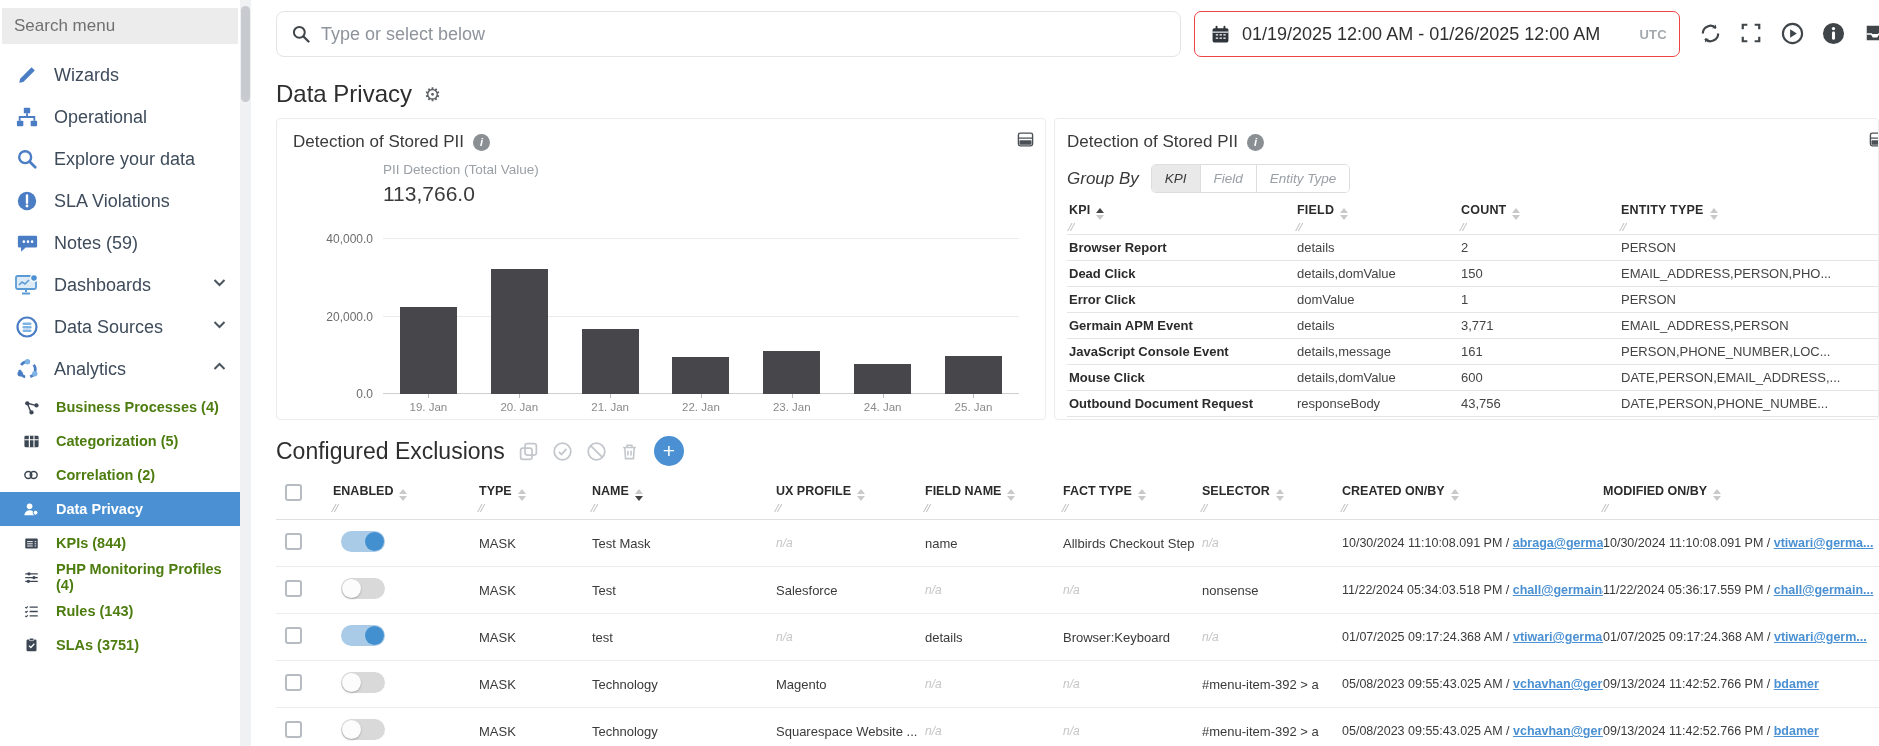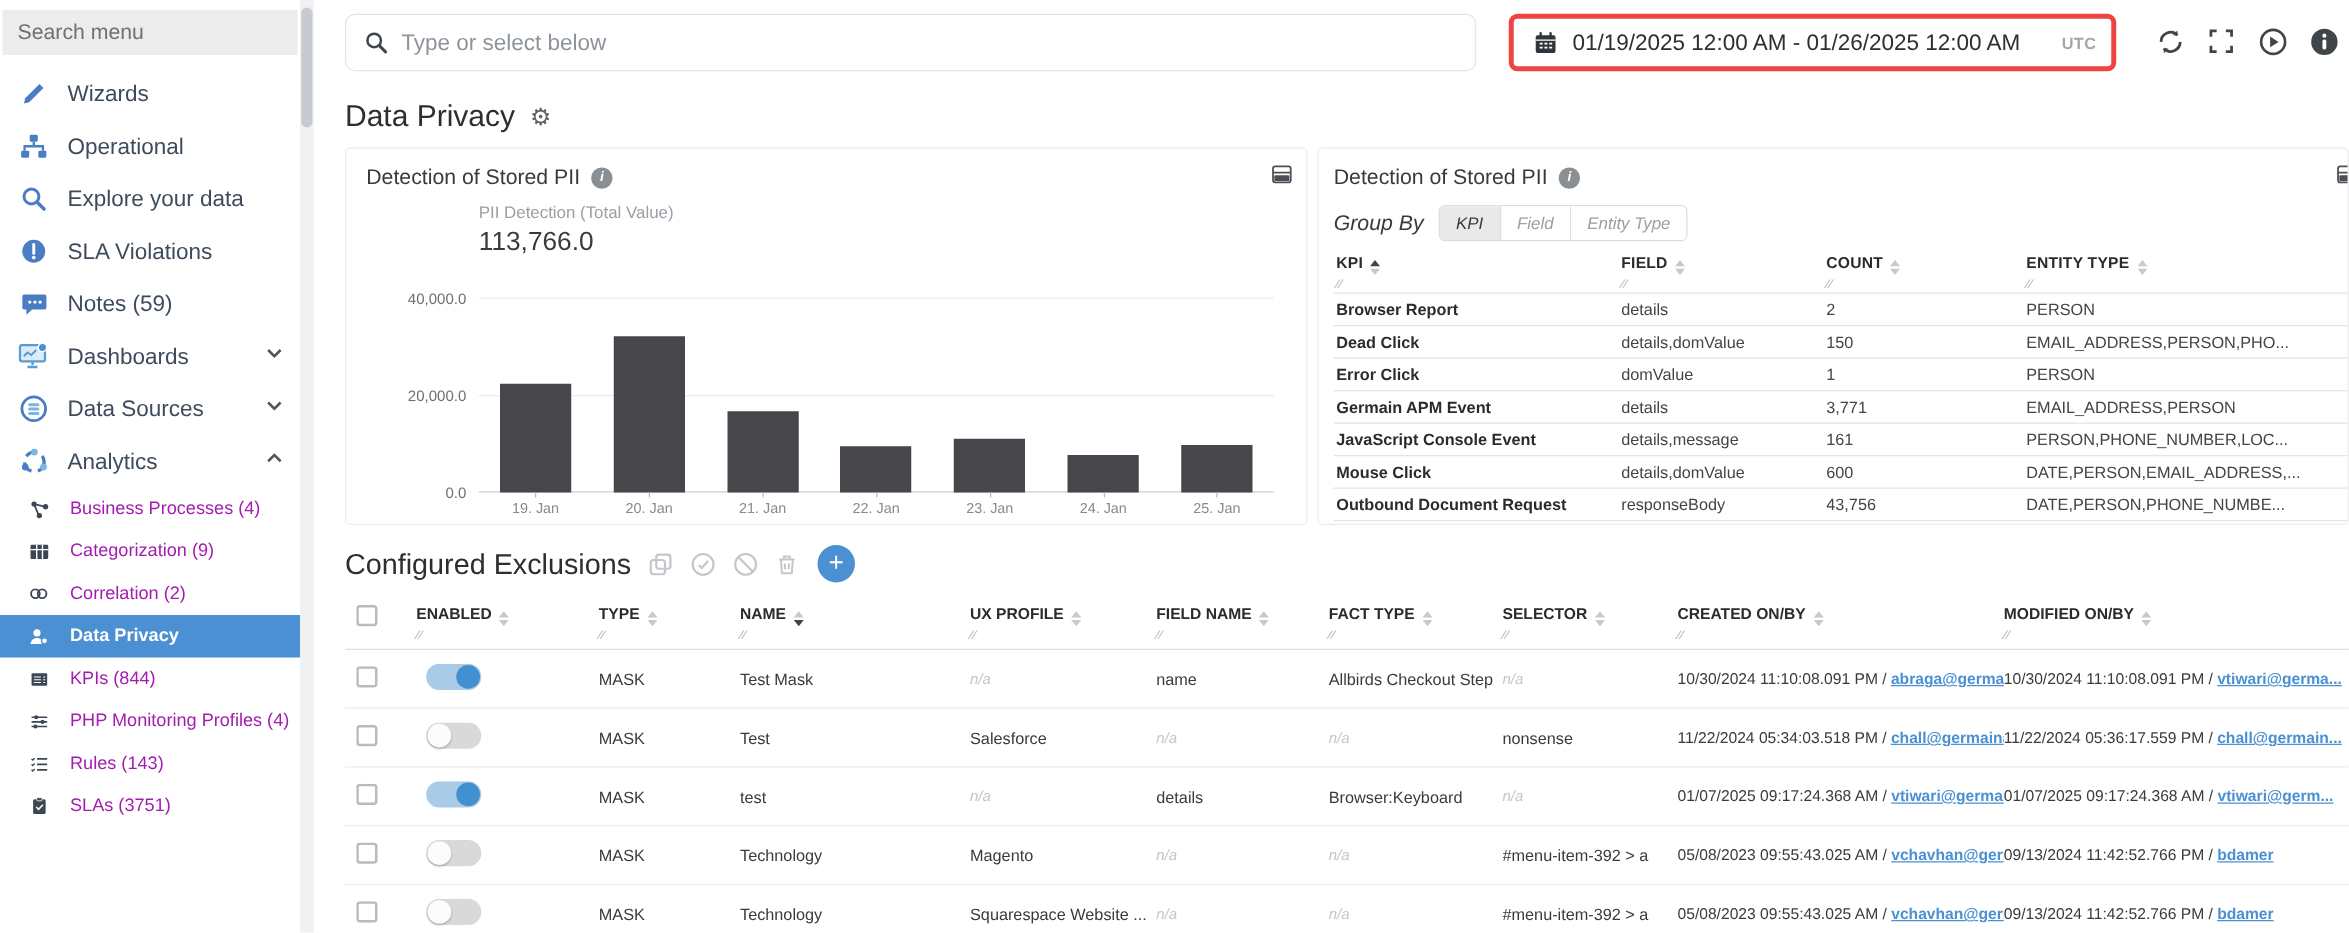--- a/index.html
+++ b/index.html
@@ -17,38 +17,38 @@
   .hamburger i { display:block; height:2.5px; background:#4a5560; margin:4.5px 0; border-radius:2px; }
   .side-search { margin:8px 0 10px 2px; width:236px; height:36px; background:#ececec; border:none;
     padding-left:12px; font-size:17px; color:#707070; font-family:inherit; outline:none; }
   .side-search::placeholder { color:#707070; }
   .side-item { display:flex; align-items:center; height:42px; padding-left:14px; font-size:18px;
     color:#3e4b5b; cursor:pointer; position:relative; }
   .side-item .sicon { width:26px; height:26px; margin-right:14px; display:inline-flex;
     align-items:center; justify-content:center; flex:0 0 26px; }
   .side-item .chev { position:absolute; right:14px; top:14px; }
   .sub-item { display:flex; align-items:center; height:34px; padding-left:22px; font-size:14.5px;
-    color:#a21caf; cursor:pointer; }
+    color:#4d7c0f; cursor:pointer;font-weight:bold; }
   .sub-item .sicon { width:18px; height:18px; margin-right:16px; display:inline-flex;
     align-items:center; justify-content:center; flex:0 0 18px; }
   .sub-item.active { background:#4a90d2; color:#fff; font-weight:700; }
 
   
   .gutter { position:absolute; left:240px; top:0; width:11px; height:746px; background:#f0f1f3; }
   .gutter .thumb { position:absolute; left:1px; top:6px; width:9px; height:96px; background:#c7cbcf; border-radius:5px; }
 
   
   .main { position:absolute; left:251px; top:0; width:1628px; height:746px; padding:10px 0 0 25px; }
 
-  .topbar { display:flex; align-items:center; gap:26px; height:48px; }
+  .topbar { display:flex; align-items:center; gap:13px; height:48px; }
   .search-box { flex:0 0 905px; height:46px; border:1px solid #e3e4e6; border-radius:8px;
     display:flex; align-items:center; padding-left:14px; background:#fff; }
   .search-box input { border:none; outline:none; flex:1; font-size:18px; color:#333; font-family:inherit; margin-left:10px; }
   .search-box input::placeholder { color:#8d949b; }
-  .date-box { flex:0 0 486px; height:46px; border:4px solid #ef4444; border-radius:7px; background:#fff;
+  .date-box { flex:0 0 486px; height:46px; border:1px solid #ef4444; border-radius:7px; background:#fff;
     display:flex; align-items:center; padding:0 12px 0 16px; cursor:pointer; }
   .date-text { font-size:18px; color:#2f2f2f; margin-left:12px; white-space:nowrap; }
   .date-tz { margin-left:auto; font-size:13px; color:#a3a8ad; font-weight:700; letter-spacing:.3px; }
   .top-icons { display:flex; align-items:center; gap:17px; margin-left:6px; }
   .tb-icon { width:24px; height:24px; position:relative; cursor:pointer; flex:0 0 24px; }
 
   .title-row { margin-top:20px; display:flex; align-items:center; gap:12px; height:32px; }
   .page-title { font-size:24px; font-weight:500; color:#2e2e2e; }
   .gear { font-size:19px; color:#5e6368; cursor:pointer; }
 
@@ -253,21 +253,21 @@
     <span>Business Processes (4)</span>
   </div>
 
   <div class="sub-item">
     <span class="sicon">
       <svg width="17" height="17" viewBox="0 0 24 24">
         <rect x="2" y="4" width="20" height="16" rx="1.5" fill="#3d4754"></rect>
         <path d="M2 9.5h20M9 4v16M15.5 4v16" stroke="#fff" stroke-width="1.6"></path>
       </svg>
     </span>
-    <span>Categorization (9)</span>
+    <span>Categorization (5)</span>
   </div>
 
   <div class="sub-item">
     <span class="sicon">
       <svg width="18" height="16" viewBox="0 0 24 24">
         <circle cx="8" cy="12" r="5.2" fill="none" stroke="#3d4754" stroke-width="2.2"></circle>
         <circle cx="16" cy="12" r="5.2" fill="none" stroke="#3d4754" stroke-width="2.2"></circle>
       </svg>
     </span>
     <span>Correlation (2)</span>

